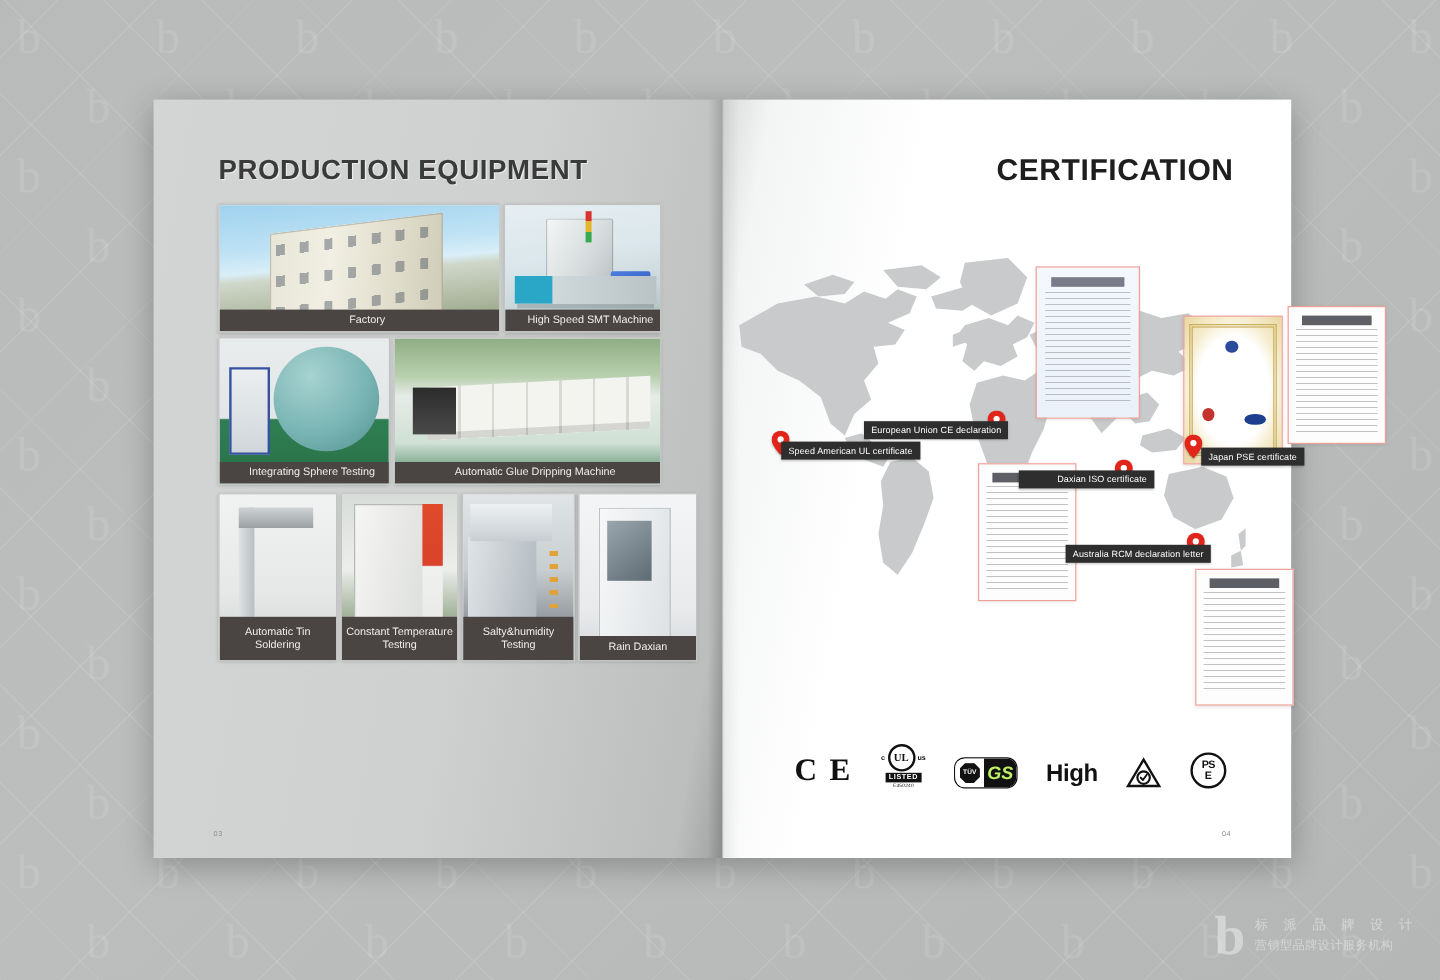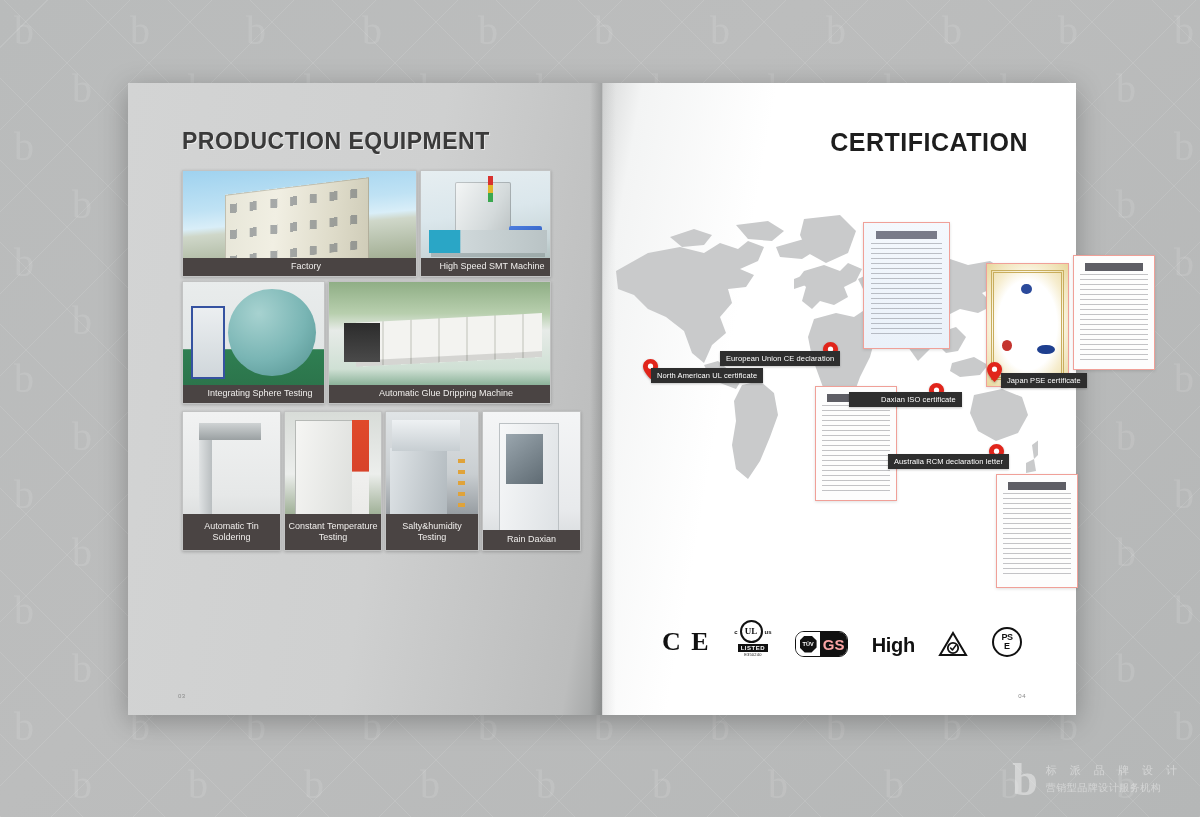--- a/index.html
+++ b/index.html
@@ -294,23 +294,23 @@
     border:1.5px solid #111; border-radius:9px; overflow:hidden; height:24px;
   }
   .tuv-cell { width:24px; display:flex; align-items:center; justify-content:center; background:#fff; }
   .tuv-oct {
     width:17px; height:17px; background:#111; color:#fff;
     clip-path: polygon(30% 0,70% 0,100% 30%,100% 70%,70% 100%,30% 100%,0 70%,0 30%);
     display:flex; align-items:center; justify-content:center;
     font-size:5.5px; font-weight:bold;
   }
   .gs-cell {
-    width:27px; background:#111; color:#fca5a5;
+    width:27px; background:#111; color:#bef264;
     display:flex; align-items:center; justify-content:center;
-    font-size:15px; font-weight:bold; font-family:"Liberation Sans", sans-serif;
+    font-size:15px; font-weight:bold; font-family:"Liberation Sans", sans-serif;font-style:italic;
   }
 
   .rcm-tri {
     width:30px; height:26px; position:relative;
   }
   .rcm-tri svg { width:100%; height:100%; }
 
   .pse-circle {
     width:26px; height:26px; border:2px solid #111; border-radius:50%;
     display:flex; flex-direction:column; align-items:center; justify-content:center;
@@ -487,21 +487,21 @@
         <div class="doc-head"></div>
         <div class="lines"></div>
       </div>
 
       <div class="pin" style="left:41px; top:276px;">
         <svg viewBox="0 0 15 20">
             <path d="M7.5,0 C3.4,0 0,3.3 0,7.4 C0,12.6 7.5,20 7.5,20 C7.5,20 15,12.6 15,7.4 C15,3.3 11.6,0 7.5,0 Z" fill="#e1251b"></path>
             <circle cx="7.5" cy="7.2" r="2.6" fill="#fff"></circle>
           </svg>
       </div>
-      <div class="pin-label" style="left:49px; top:285px;">North American UL certificate</div>
+      <div class="pin-label" style="left:49px; top:285px;">Speed American UL certificate</div>
 
       <div class="pin" style="left:221px; top:259px;">
         <svg viewBox="0 0 15 20">
             <path d="M7.5,0 C3.4,0 0,3.3 0,7.4 C0,12.6 7.5,20 7.5,20 C7.5,20 15,12.6 15,7.4 C15,3.3 11.6,0 7.5,0 Z" fill="#e1251b"></path>
             <circle cx="7.5" cy="7.2" r="2.6" fill="#fff"></circle>
           </svg>
       </div>
       <div class="pin-label" style="left:118px; top:268px;">European Union CE declaration</div>
 
       <div class="pin" style="left:327px; top:300px;">

